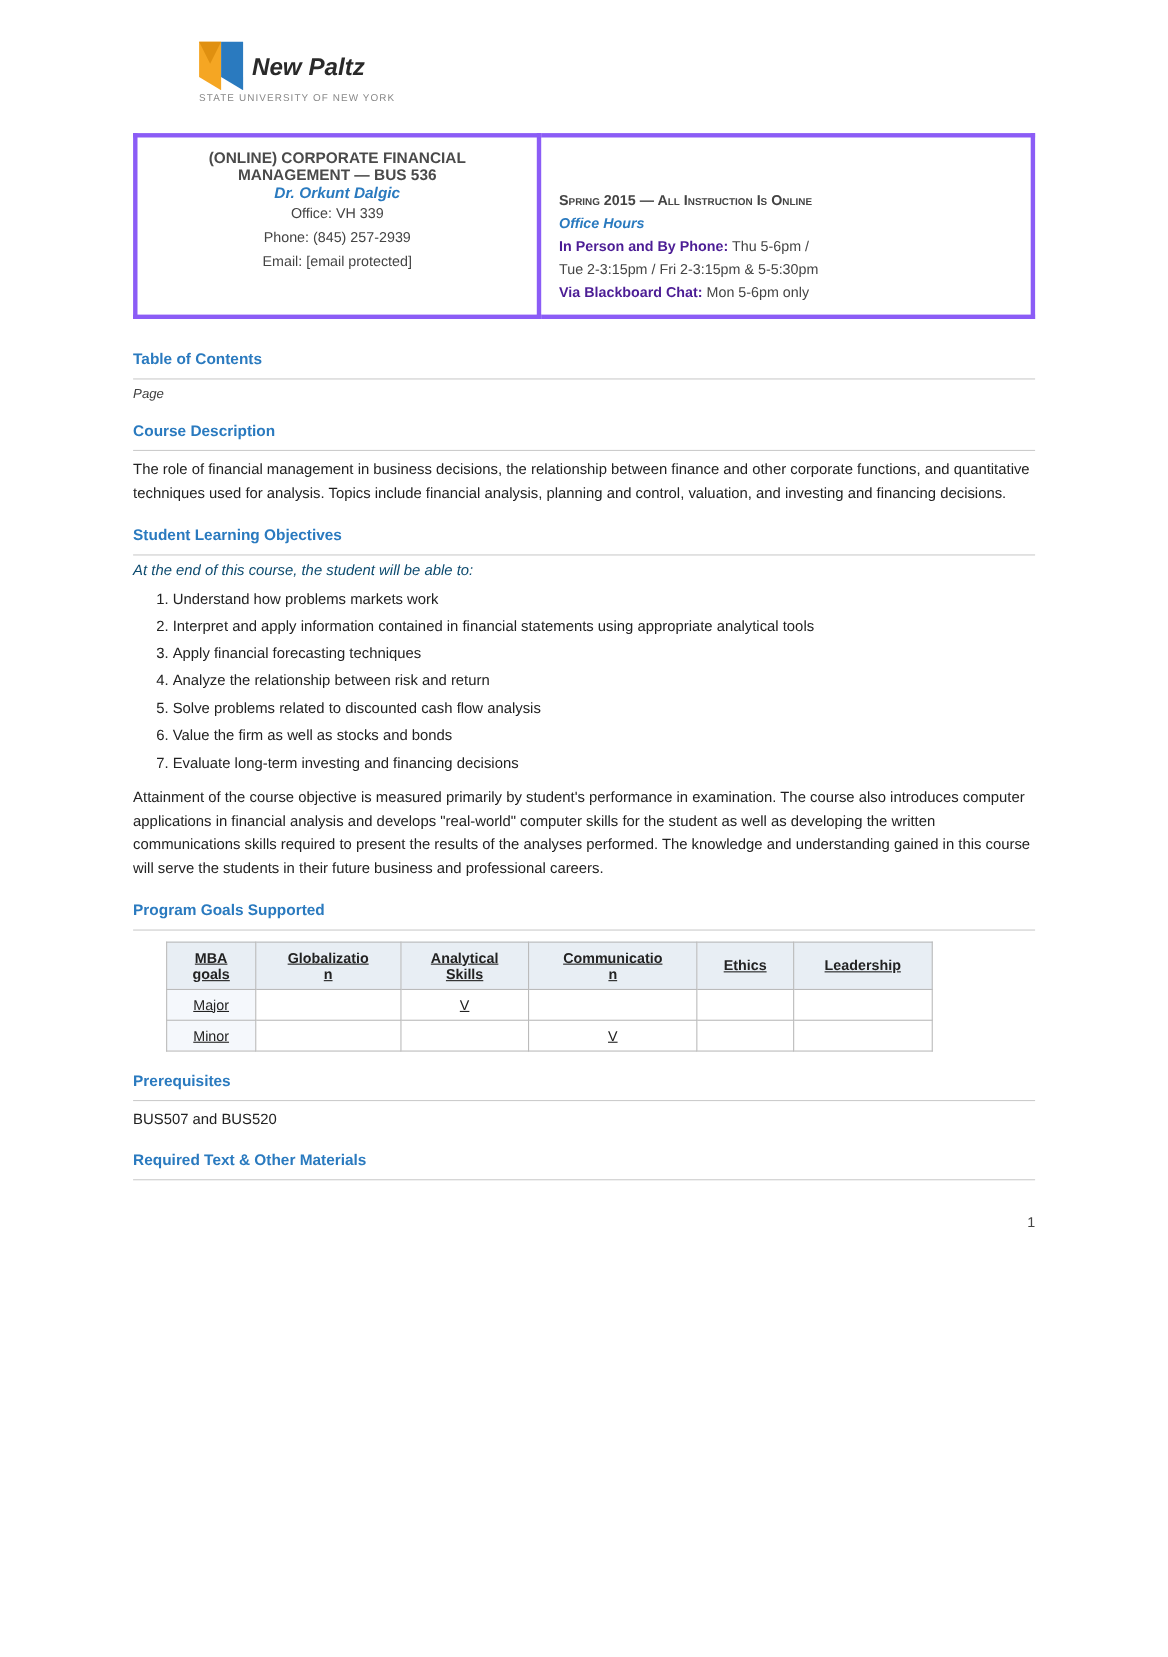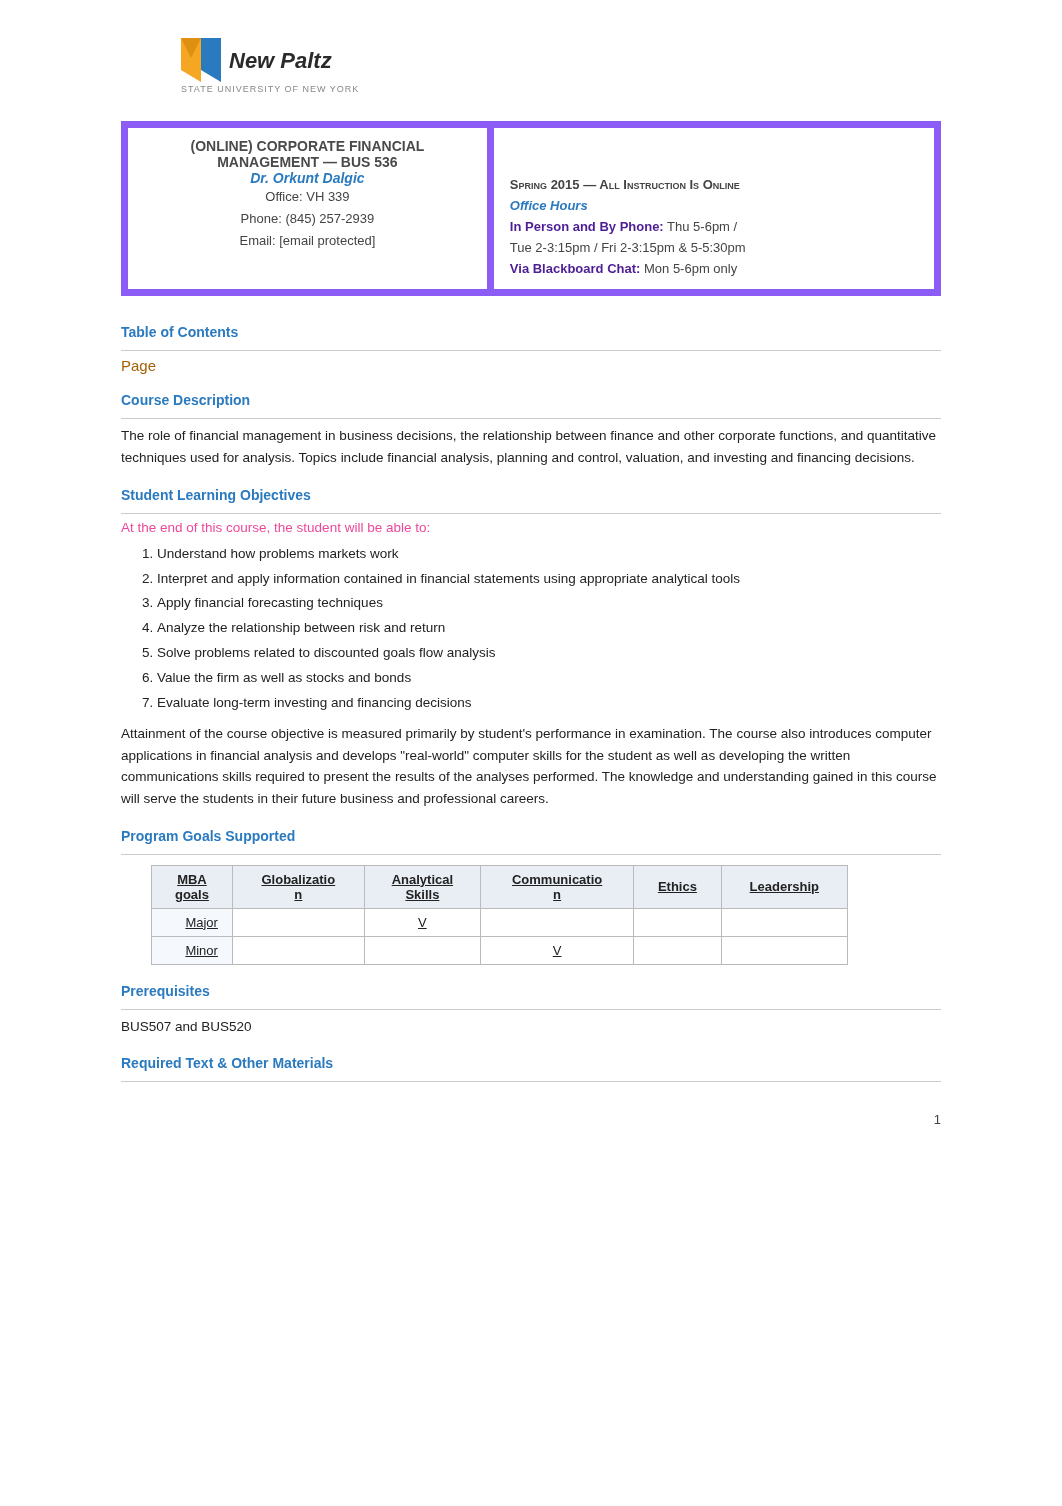--- a/index.html
+++ b/index.html
@@ -23,21 +23,21 @@
     .logo-svg {
       display: inline-block;
     }
     .header-table {
       width: 100%;
       border: 1px solid #aaa;
       border-collapse: collapse;
       margin-bottom: 28px;
     }
     .header-table td {
-      border: 7px solid #8b5cf6;
+      border: 4px solid #8b5cf6;
       padding: 10px 16px;
       vertical-align: top;
     }
     .header-left {
       text-align: center;
       width: 45%;
     }
     .header-right {
       width: 55%;
     }
@@ -89,33 +89,35 @@
       margin: 10px 0 6px 0;
     }
     .section-heading {
       color: #2a7abf;
       font-weight: bold;
       font-size: 14px;
       margin-bottom: 6px;
       margin-top: 18px;
     }
     .toc-page {
-      font-size: 15px;
-      color: #a16207;
+      font-size: 12px;
+      color: #404040;
       margin-bottom: 4px;
+      font-style: italic;
     }
     .body-text {
       font-size: 13.5px;
       color: #222;
       line-height: 1.6;
       margin-bottom: 10px;
     }
     .italic-text {
-      font-size: 13.5px;
-      color: #ec4899;
+      font-style: italic;
+      font-size: 13.5px;
+      color: #0c4a6e;
       margin-bottom: 8px;
     }
     ol.learning-list {
       margin-left: 36px;
       margin-bottom: 8px;
     }
     ol.learning-list li {
       font-size: 13.5px;
       color: #222;
       line-height: 1.7;
@@ -133,21 +135,21 @@
       padding: 6px 14px;
       text-align: center;
       vertical-align: middle;
     }
     .program-goals-table th {
       background: #e8eef4;
       font-weight: bold;
       color: #222;
     }
     .program-goals-table td.row-label {
-      text-align: right;
+      text-align: center;
       background: #f5f8fc;
       font-weight: normal;
     }
     .page-number {
       text-align: right;
       font-size: 13px;
       color: #444;
       margin-top: 30px;
     }
     .bullet-list {
@@ -225,21 +227,21 @@
 
   <div>
     <div class="section-heading">Student Learning Objectives</div>
     <hr class="section-divider">
     <p class="italic-text">At the end of this course, the student will be able to:</p>
     <ol class="learning-list">
       <li>Understand how problems markets work</li>
       <li>Interpret and apply information contained in financial statements using appropriate analytical tools</li>
       <li>Apply financial forecasting techniques</li>
       <li>Analyze the relationship between risk and return</li>
-      <li>Solve problems related to discounted goals flow analysis</li>
+      <li>Solve problems related to discounted cash flow analysis</li>
       <li>Value the firm as well as stocks and bonds</li>
       <li>Evaluate long-term investing and financing decisions</li>
     </ol>
     <p class="body-text">Attainment of the course objective is measured primarily by student's performance in examination. The course also introduces computer applications in financial analysis and develops "real-world" computer skills for the student as well as developing the written communications skills required to present the results of the analyses performed.  The knowledge and understanding gained in this course will serve the students in their future business and professional careers.</p>
   </div>
 
   <div>
     <div class="section-heading">Program Goals Supported</div>
     <hr class="section-divider">
     <table class="program-goals-table">

